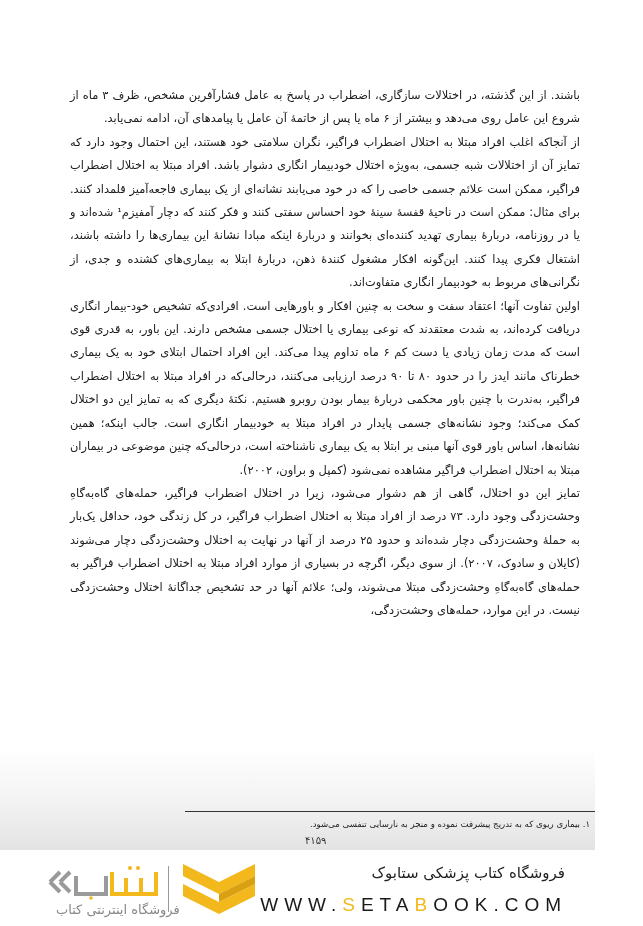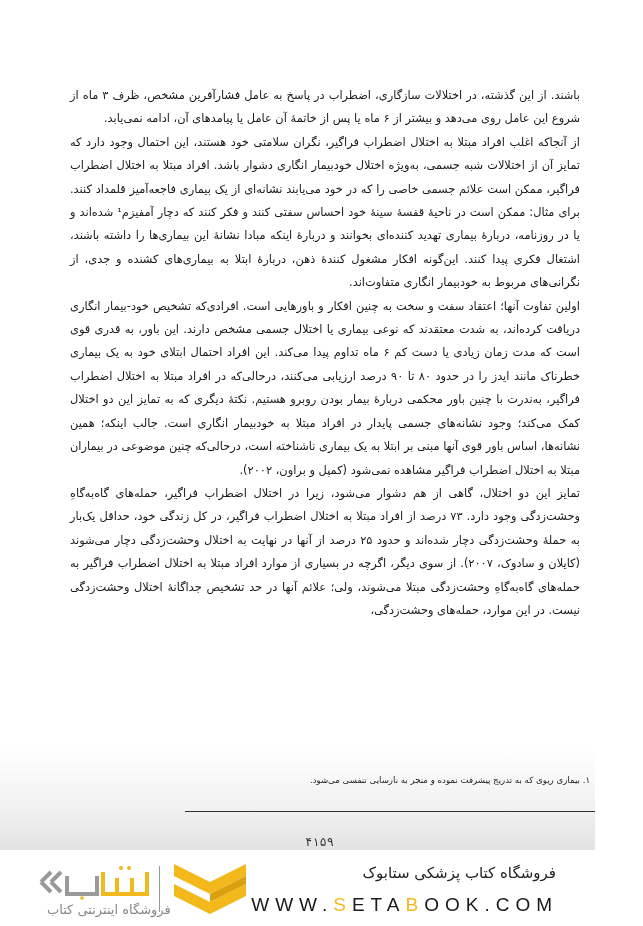--- a/index.html
+++ b/index.html
@@ -24,28 +24,28 @@
       font-weight: bold; font-size: 12.5px; margin: 10px 0 8px 0; height: 24px;
     }
     .bullet {
       width: 5px; height: 5px; background: #111; border-radius: 50%;
       margin-left: 14px; margin-right: 4px; flex: none;
     }
     .footnote-rule {
       position: absolute; left: 185px; top: 811px; width: 410px; height: 1px; background: #333;
     }
     .footnote {
-      position: absolute; left: 190px; top: 773px; width: 400px;
+      position: absolute; left: 190px; top: 817px; width: 400px;
       direction: rtl; font-size: 8.6px; line-height: 14px; text-align: right;
     }
     .page-number {
-      position: absolute; left: 305px; top: 835px; font-size: 12px; color: #333; font-family: Liberation Mono, monospace;
+      position: absolute; left: 305px; top: 835px; font-size: 10px; color: #333;
     }
     .banner {
-      position: absolute; left: 7px; top: 852px; width: 571px; height: 74px; background: #ffffff;
+      position: absolute; left: 16px; top: 852px; width: 571px; height: 74px; background: #ffffff;
     }
     .store-title {
       position: absolute; right: 22px; top: 12px; direction: rtl;
       font-size: 15px; color: #222;
     }
     .store-url {
       position: absolute; right: 20px; top: 42px;
       font-family: Liberation Sans, sans-serif; font-size: 19px; letter-spacing: 6px; color: #1a1a1a;
     }
     .store-url .hl { color: #f2b81c; }

